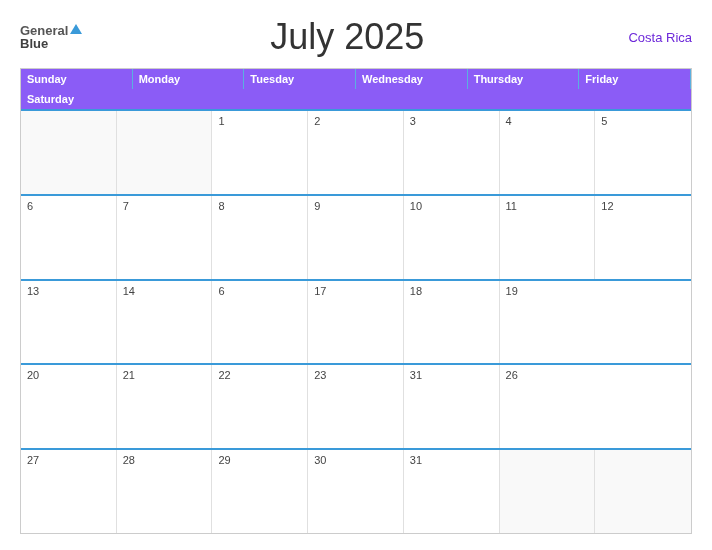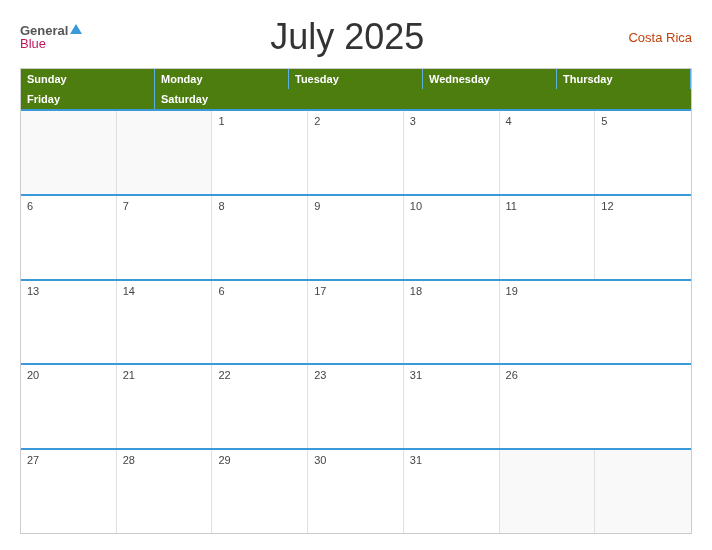--- a/index.html
+++ b/index.html
@@ -28,22 +28,22 @@
     }
 
     .logo-general {
       font-size: 13px;
       font-weight: bold;
       color: #555;
     }
 
     .logo-blue {
       font-size: 13px;
-      font-weight: normal;
-      color: #be185d;
+      font-weight: bold;
+      color: #404040;
     }
 
     .logo-triangle {
       display: inline-block;
       width: 0;
       height: 0;
       border-left: 6px solid transparent;
       border-right: 6px solid transparent;
       border-bottom: 10px solid #3a9ad9;
       margin-left: 2px;
@@ -58,36 +58,36 @@
     .month-title {
       font-size: 36px;
       font-weight: 400;
       color: #333;
       text-align: center;
       flex: 1;
     }
 
     .country {
       font-size: 13px;
-      color: #c2410c;
+      color: #6d28d9;
       text-align: right;
       min-width: 80px;
     }
 
     .calendar {
       border: 1px solid #ccc;
       flex: 1;
       display: flex;
       flex-direction: column;
     }
 
     .cal-header {
       display: grid;
-      grid-template-columns: repeat(5, 1fr);
-      background-color: #4d7c0f;
+      grid-template-columns: repeat(6, 1fr);
+      background-color: #8b5cf6;
     }
 
     .cal-header-cell {
       color: #fff;
       font-size: 11px;
       font-weight: bold;
       text-align: left;
       padding: 4px 6px;
       border-right: 1px solid #5ab0e0;
     }

